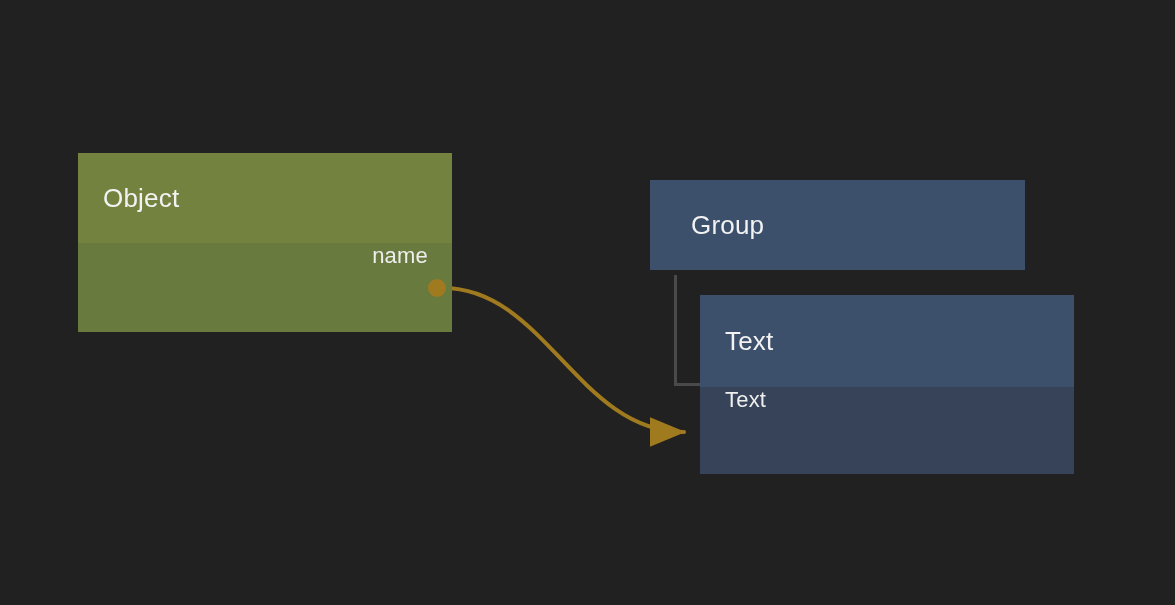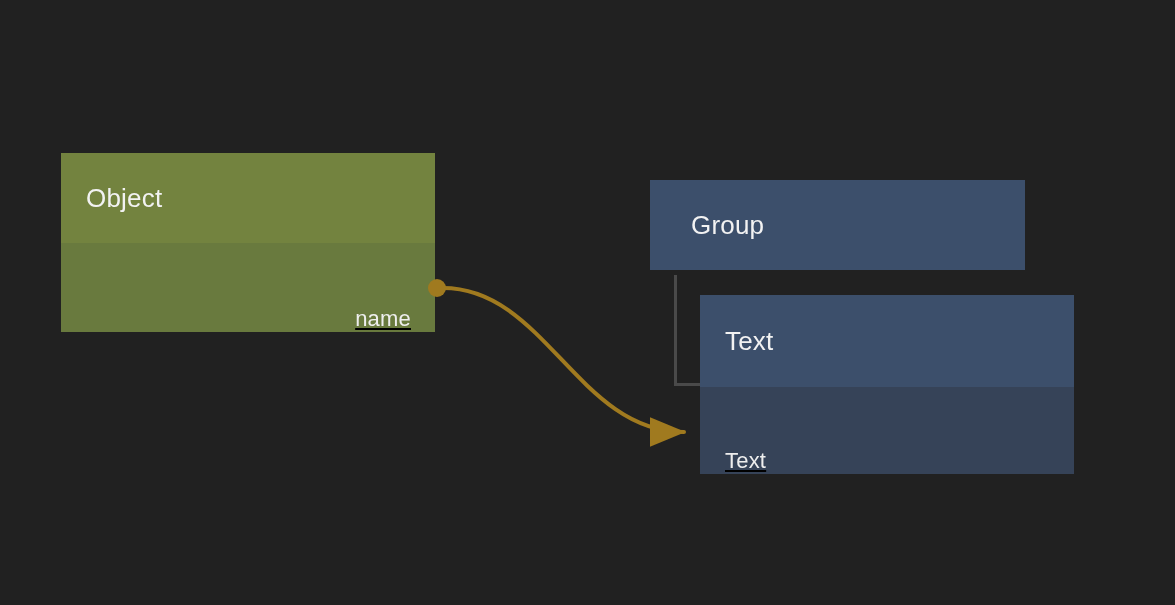--- a/index.html
+++ b/index.html
@@ -25,42 +25,41 @@
     position: absolute;
     box-sizing: border-box;
   }
   .node-header {
     display: flex;
     align-items: center;
     box-sizing: border-box;
   }
   .node-row {
     display: flex;
-    align-items: flex-end;
+    align-items: flex-start;
     box-sizing: border-box;
-    text-decoration: underline;
   }
   .node-title {
     color: #f2f2f2;
     font-size: 26px;
     font-weight: 400;
     letter-spacing: 0.2px;
     white-space: nowrap;
   }
   .node-field {
     color: #eeeeee;
     font-size: 22px;
     font-weight: 400;
     letter-spacing: 0.2px;
     white-space: nowrap;
   }
 
   
   #object-node {
-    left: 61px;
+    left: 78px;
     top: 153px;
     width: 374px;
     height: 179px;
   }
   #object-node .node-header {
     height: 90px;
     background: #73833f;
     padding-left: 25px;
   }
   #object-node .node-row {

